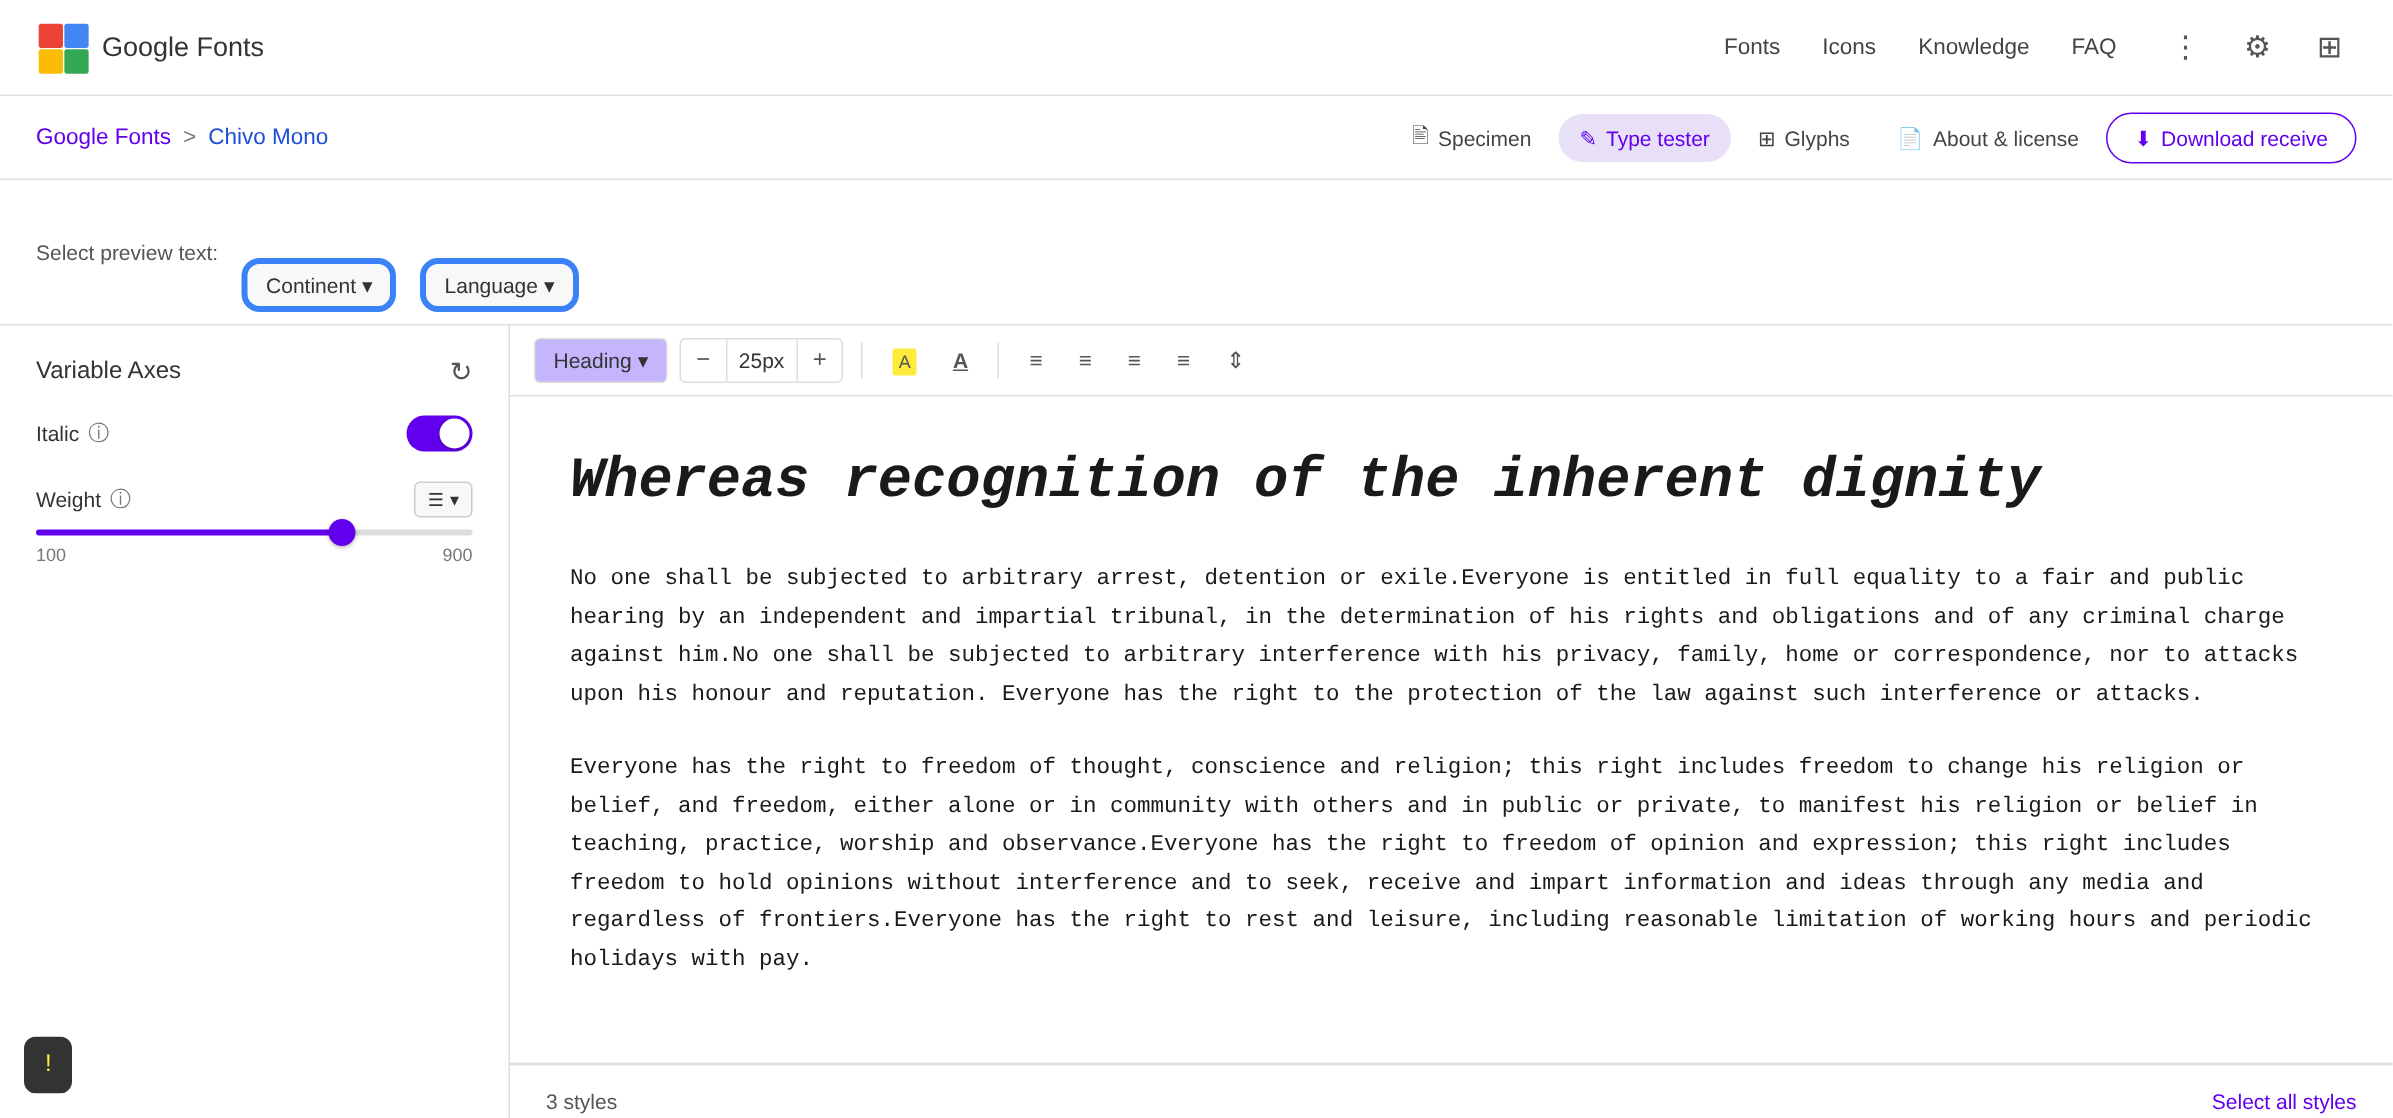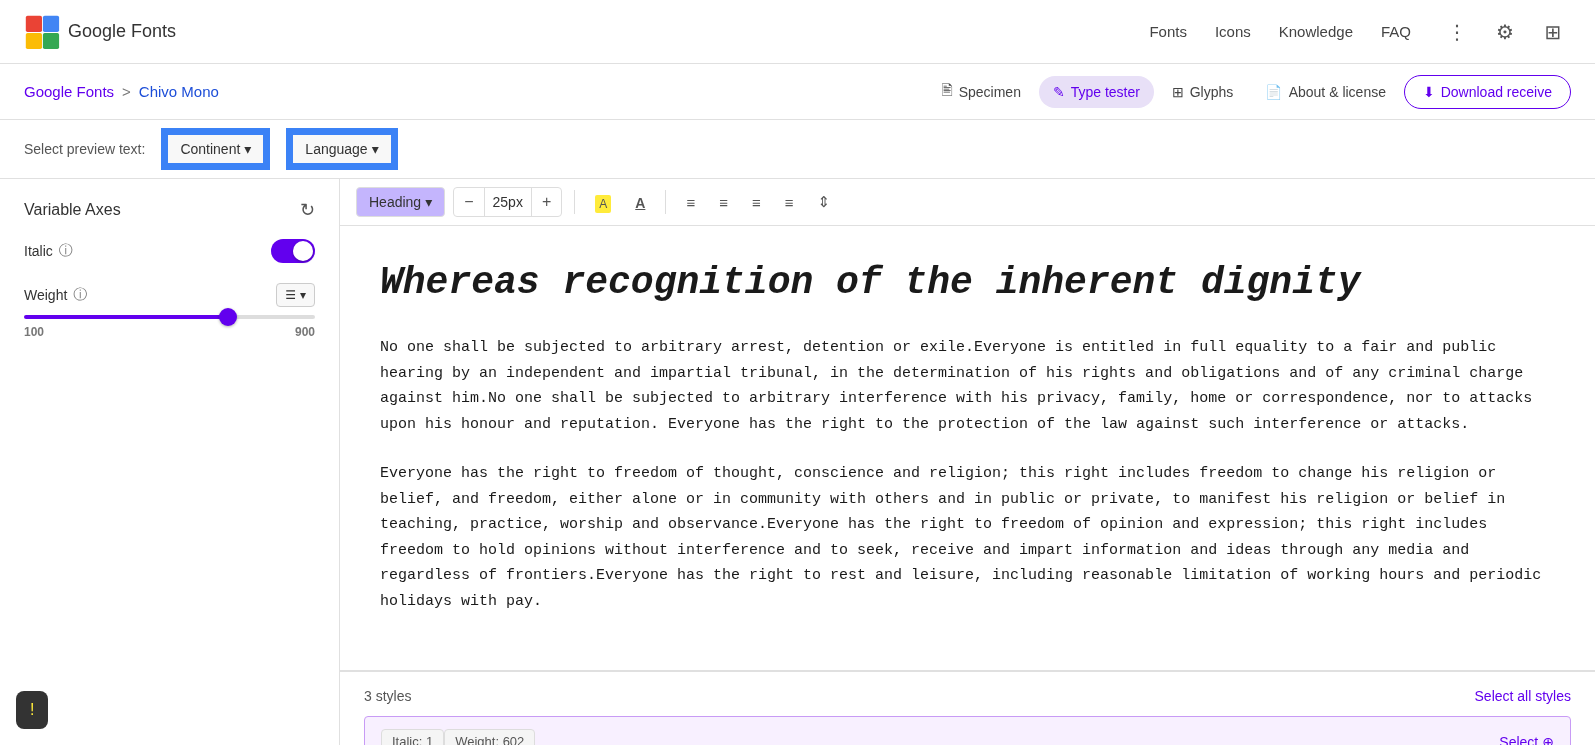--- a/index.html
+++ b/index.html
@@ -53,22 +53,22 @@
     .preview-controls-bar {
       display: flex;
       align-items: center;
       padding: 8px 24px;
       border-bottom: 1px solid #e0e0e0;
       gap: 16px;
     }
     .preview-label { font-size: 14px; color: #555; }
     .preview-select {
       display: flex; align-items: center; gap: 4px;
-      padding: 6px 12px; border-radius: 0; cursor: pointer;
-      border: 7px solid #3b82f6; background: #f8f8f8; font-size: 14px; color: #333;
+      padding: 6px 12px; border-radius: 12px; cursor: pointer;
+      border: 4px solid #3b82f6; background: #f8f8f8; font-size: 14px; color: #333; margin-top: 44px;
     }
 
     
     .main-layout {
       display: flex;
       height: calc(100vh - 64px - 56px - 48px);
     }
 
     
     .sidebar {
@@ -100,21 +100,21 @@
       width: 20px; height: 20px; border-radius: 50%; background: white;
       position: absolute; top: 2px; right: 2px;
       box-shadow: 0 1px 3px rgba(0,0,0,0.3);
     }
     .weight-dropdown {
       display: flex; align-items: center; gap: 4px;
       padding: 4px 8px; border: 1px solid #ccc; border-radius: 4px;
       cursor: pointer; font-size: 12px; background: #f8f8f8;
     }
 
-    .slider-container { margin-top: 8px; font-weight: bold; }
+    .slider-container { margin-top: 8px; }
     .slider-track {
       width: 100%; height: 4px; background: linear-gradient(to right, #6200ee 72%, #ddd 72%);
       border-radius: 2px; position: relative; cursor: pointer;
     }
     .slider-thumb {
       width: 18px; height: 18px; border-radius: 50%; background: #6200ee;
       position: absolute; top: -7px; left: 70%; transform: translateX(-50%);
       box-shadow: 0 1px 3px rgba(0,0,0,0.3);
     }
     .slider-labels { display: flex; justify-content: space-between; margin-top: 6px; font-size: 12px; color: #777; }

